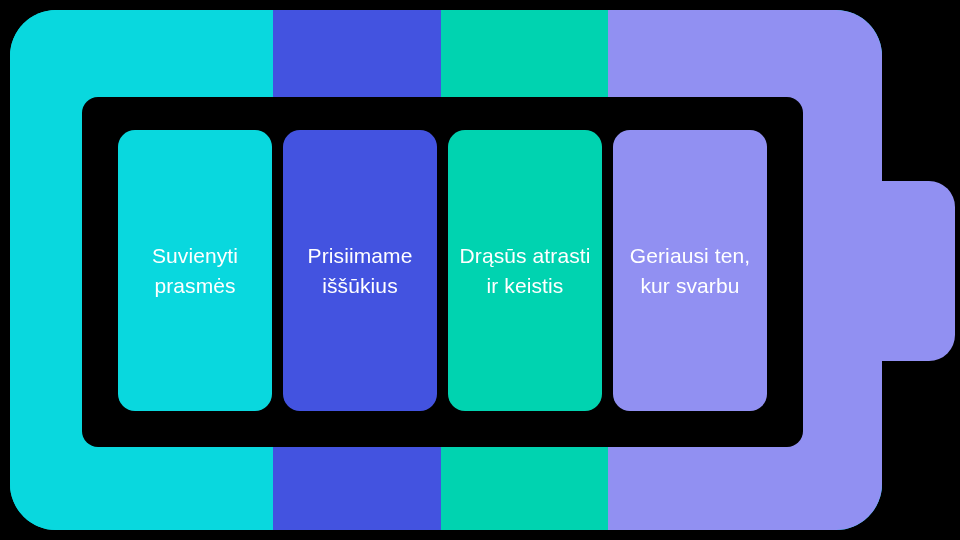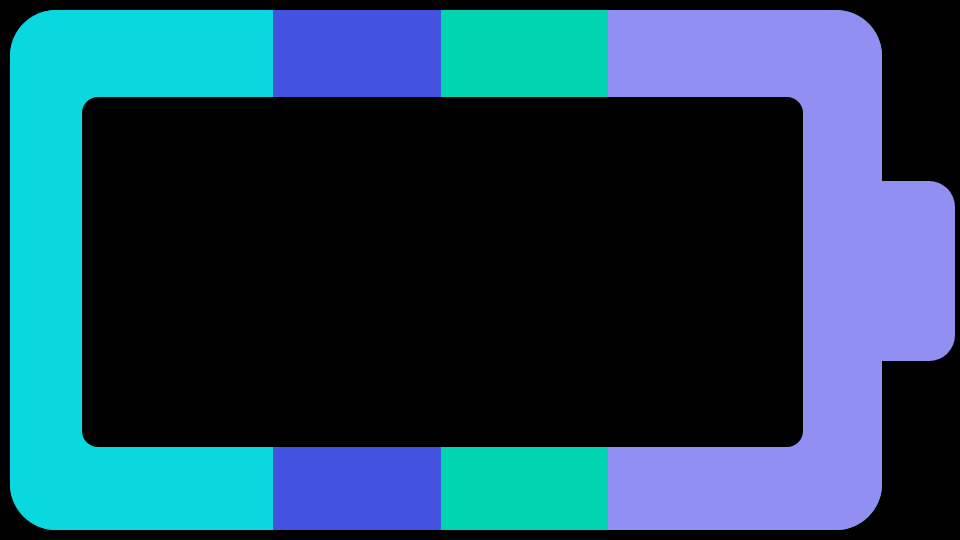--- a/index.html
+++ b/index.html
@@ -104,13 +104,36 @@
 
   <div class="battery-body">
     <div class="band" style="background: rgb(9, 216, 222); left: 0px; width: 263px;"></div>
     <div class="band" style="background: rgb(67, 83, 224); left: 263px; width: 168px;"></div>
     <div class="band" style="background: rgb(0, 211, 176); left: 431px; width: 167px;"></div>
     <div class="band" style="background: rgb(145, 144, 242); left: 598px; width: 274px;"></div>
   </div>
 
   <div class="battery-frame"></div>
 
+  <div class="cells">
+
+    <div class="cell" style="background: rgb(9, 216, 222);">
+      <span class="cell-label" style="color: rgb(255, 255, 255);">Suvienyti
+prasmės</span>
+    </div>
+
+    <div class="cell" style="background: rgb(67, 83, 224);">
+      <span class="cell-label" style="color: rgb(255, 255, 255);">Prisiimame
+iššūkius</span>
+    </div>
+
+    <div class="cell" style="background: rgb(0, 211, 176);">
+      <span class="cell-label" style="color: rgb(255, 255, 255);">Drąsūs atrasti
+ir keistis</span>
+    </div>
+
+    <div class="cell" style="background: rgb(145, 144, 242);">
+      <span class="cell-label" style="color: rgb(255, 255, 255);">Geriausi ten,
+kur svarbu</span>
+    </div>
+
+  </div>
 </div>
 
 </body></html>

